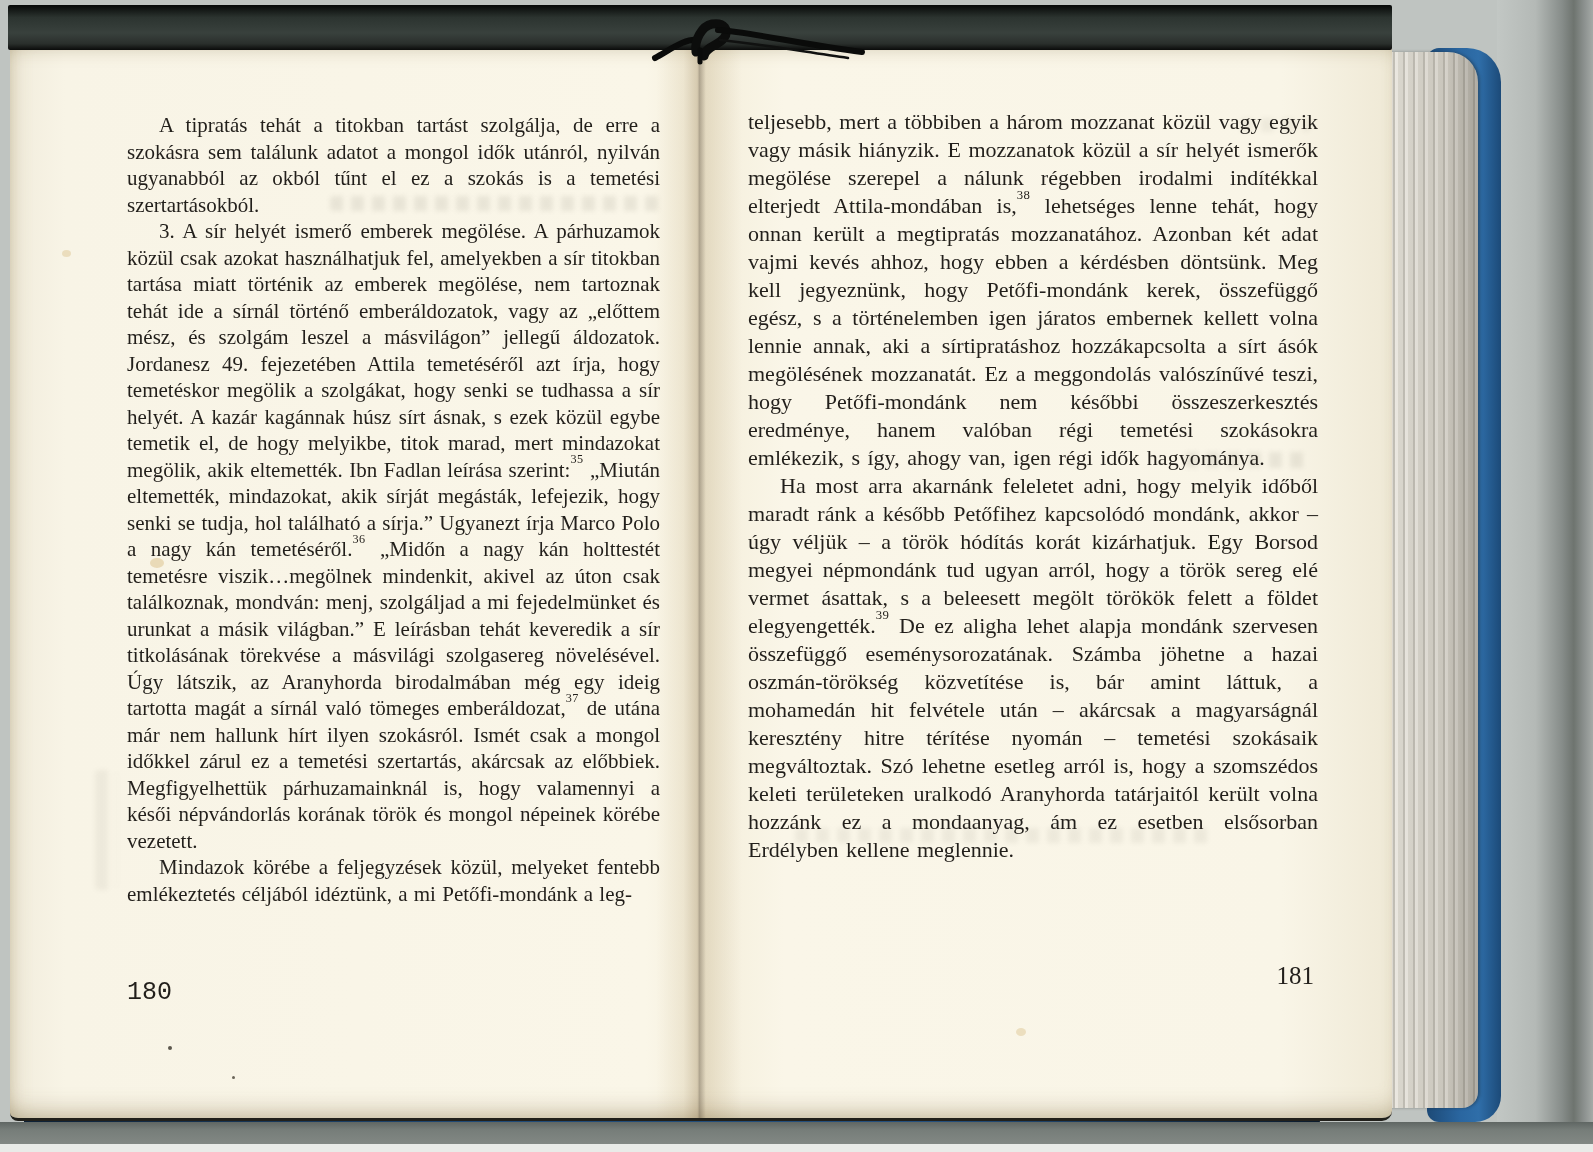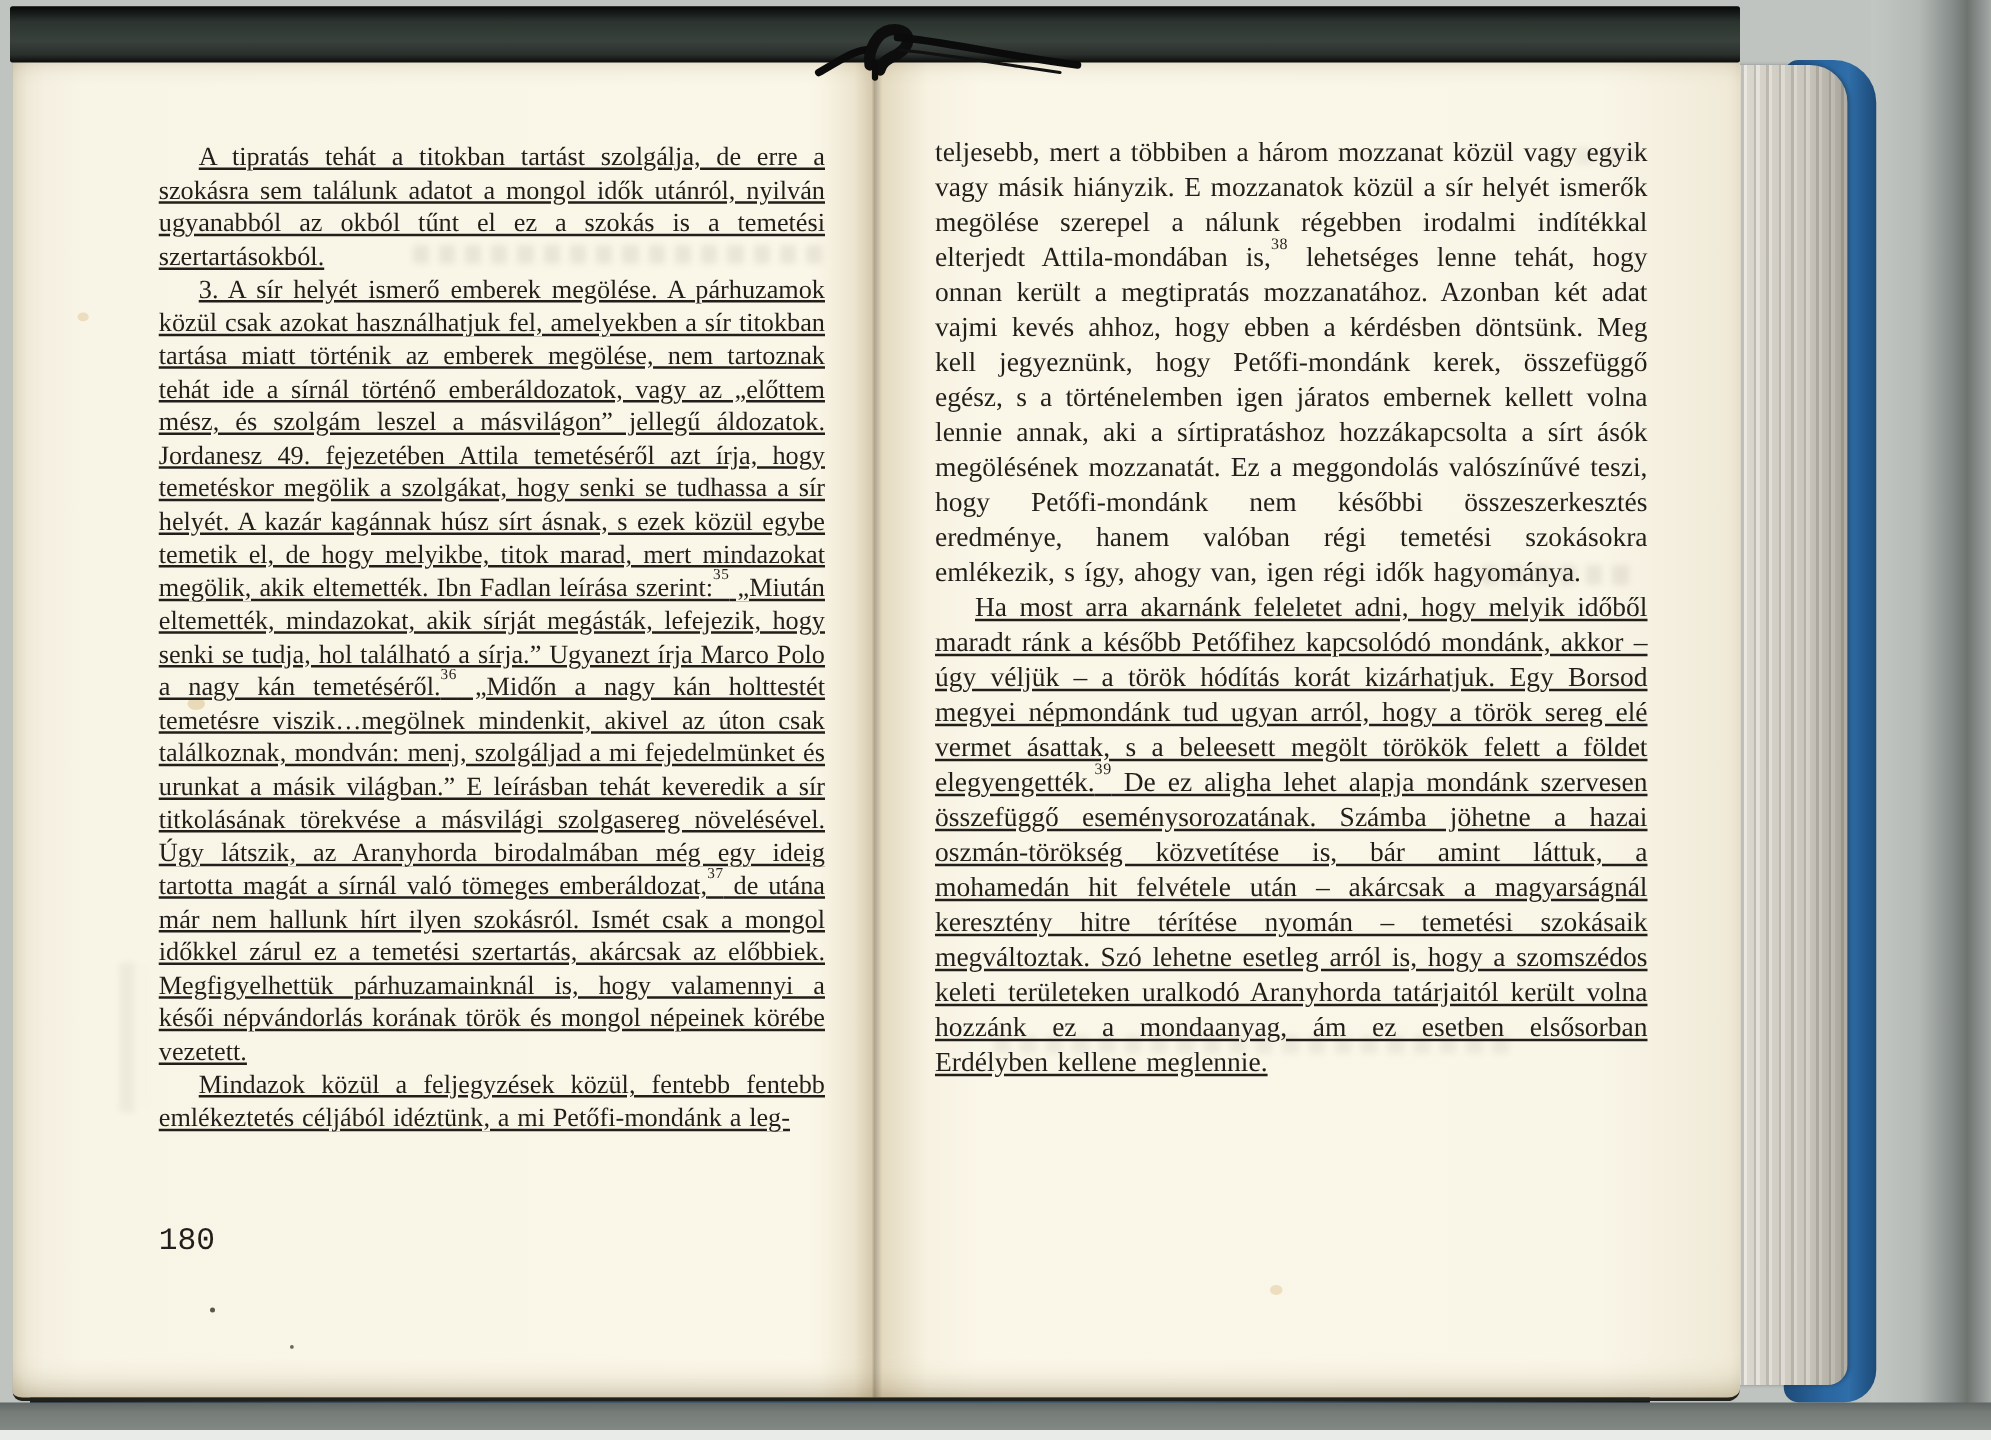--- a/index.html
+++ b/index.html
@@ -48,21 +48,21 @@
     box-shadow:inset 0 16px 20px -14px rgba(125,105,60,.40),
                inset 0 -20px 24px -16px rgba(125,105,60,.45),
                inset 16px 0 22px -16px rgba(150,130,80,.30);}
   
   .gutter{position:absolute;left:656px;top:44px;width:86px;height:1074px;z-index:6;pointer-events:none;
     background:linear-gradient(90deg,rgba(0,0,0,0) 0%,rgba(150,120,60,.10) 32%,rgba(125,95,45,.26) 48%,rgba(70,52,25,.40) 50.6%,rgba(140,110,55,.16) 58%,rgba(0,0,0,0) 100%);}
 
   
   .text-col{position:absolute;z-index:6;color:#221f1b;text-align:justify;}
   .text-col p{margin:0;}
-  .text-col p.indent{text-indent:32px;text-decoration:underline;}
+  .text-col p.indent{text-indent:32px;}
   #left-text{left:127px;top:112px;width:533px;font-size:21px;line-height:26.5px;word-spacing:1px;}
   #right-text{left:748px;top:108px;width:570px;font-size:22px;line-height:28px;word-spacing:2px;}
   sup{font-size:.58em;line-height:0;position:relative;top:-.45em;letter-spacing:.5px;}
 
   .page-num{position:absolute;z-index:6;color:#221f1b;font-size:25px;}
   #num-left{left:127px;top:978px;font-family:Liberation Mono, monospace;}
   #num-right{left:748px;top:962px;width:566px;text-align:right;}
 
   
   .ghost{position:absolute;z-index:5;border-radius:4px;opacity:.22;filter:blur(2.5px);
@@ -101,28 +101,29 @@
   <div class="ghost g5"></div>
   <div class="speck s1"></div>
   <div class="speck s2"></div>
   <div class="speck st1"></div>
   <div class="speck st2"></div>
   <div class="speck st3"></div>
 
   <div id="left-text" class="text-col">
       <p class="indent">A tipratás tehát a titokban tartást szolgálja, de erre a szokásra sem találunk adatot a mongol idők utánról, nyilván ugyanabból az okból tűnt el ez a szokás is a temetési szertartásokból.</p>
       <p class="indent">3. A sír helyét ismerő emberek megölése. A párhuzamok közül csak azokat használhatjuk fel, amelyekben a sír titokban tartása miatt történik az emberek megölése, nem tartoznak tehát ide a sírnál történő emberáldozatok, vagy az „előttem mész, és szolgám leszel a másvilágon” jellegű áldozatok. Jordanesz 49. fejezetében Attila temetéséről azt írja, hogy temetéskor megölik a szolgákat, hogy senki se tudhassa a sír helyét. A kazár kagánnak húsz sírt ásnak, s ezek közül egybe temetik el, de hogy melyikbe, titok marad, mert mindazokat megölik, akik eltemették. Ibn Fadlan leírása szerint:<sup>35</sup> „Miután eltemették, mindazokat, akik sírját megásták, lefejezik, hogy senki se tudja, hol található a sírja.” Ugyanezt írja Marco Polo a nagy kán temetéséről.<sup>36</sup> „Midőn a nagy kán holttestét temetésre viszik…megölnek mindenkit, akivel az úton csak találkoznak, mondván: menj, szolgáljad a mi fejedelmünket és urunkat a másik világban.” E leírásban tehát keveredik a sír titkolásának törekvése a másvilági szolgasereg növelésével. Úgy látszik, az Aranyhorda birodalmában még egy ideig tartotta magát a sírnál való tömeges emberáldozat,<sup>37</sup> de utána már nem hallunk hírt ilyen szokásról. Ismét csak a mongol időkkel zárul ez a temetési szertartás, akárcsak az előbbiek. Megfigyelhettük párhuzamainknál is, hogy valamennyi a késői népvándorlás korának török és mongol népeinek körébe vezetett.</p>
-      <p class="indent">Mindazok közül a feljegyzések közül, fentebb fentebb emlékeztetés céljából idéztünk, a mi Petőfi-mondánk a leg-</p>
+      <p class="indent">Mindazok körébe a feljegyzések közül, melyeket fentebb emlékeztetés céljából idéztünk, a mi Petőfi-mondánk a leg-</p>
     </div>
   <div id="right-text" class="text-col">
       <p class="">teljesebb, mert a többiben a három mozzanat közül vagy egyik vagy másik hiányzik. E mozzanatok közül a sír helyét ismerők megölése szerepel a nálunk régebben irodalmi indítékkal elterjedt Attila-mondában is,<sup>38</sup> lehetséges lenne tehát, hogy onnan került a megtipratás mozzanatához. Azonban két adat vajmi kevés ahhoz, hogy ebben a kérdésben döntsünk. Meg kell jegyeznünk, hogy Petőfi-mondánk kerek, összefüggő egész, s a történelemben igen járatos embernek kellett volna lennie annak, aki a sírtipratáshoz hozzákapcsolta a sírt ásók megölésének mozzanatát. Ez a meggondolás valószínűvé teszi, hogy Petőfi-mondánk nem későbbi összeszerkesztés eredménye, hanem valóban régi temetési szokásokra emlékezik, s így, ahogy van, igen régi idők hagyománya.</p>
       <p class="indent">Ha most arra akarnánk feleletet adni, hogy melyik időből maradt ránk a később Petőfihez kapcsolódó mondánk, akkor – úgy véljük – a török hódítás korát kizárhatjuk. Egy Borsod megyei népmondánk tud ugyan arról, hogy a török sereg elé vermet ásattak, s a beleesett megölt törökök felett a földet elegyengették.<sup>39</sup> De ez aligha lehet alapja mondánk szervesen összefüggő eseménysorozatának. Számba jöhetne a hazai oszmán-törökség közvetítése is, bár amint láttuk, a mohamedán hit felvétele után – akárcsak a magyarságnál keresztény hitre térítése nyomán – temetési szokásaik megváltoztak. Szó lehetne esetleg arról is, hogy a szomszédos keleti területeken uralkodó Aranyhorda tatárjaitól került volna hozzánk ez a mondaanyag, ám ez esetben elsősorban Erdélyben kellene meglennie.</p>
     </div>
 
   <div id="num-left" class="page-num">180</div>
+  <div id="num-right" class="page-num">181</div>
 
   <div class="cover-bottom"></div>
   <div class="top-band"></div>
 
   <svg class="bookmark" viewBox="0 0 300 75">
     <path d="M55,58 C70,50 85,38 98,40" stroke="#0a0b0a" stroke-width="6" fill="none" stroke-linecap="round"></path>
     <path d="M96,52 C94,40 102,26 112,24 C124,22 130,30 124,38 C118,46 106,46 104,56" stroke="#0c0d0c" stroke-width="9" fill="none" stroke-linecap="round"></path>
     <path d="M118,30 C150,32 200,44 262,52" stroke="#0a0b0a" stroke-width="6" fill="none" stroke-linecap="round"></path>
     <path d="M120,40 C160,44 205,52 248,58" stroke="#101110" stroke-width="2.5" fill="none" stroke-linecap="round"></path>
     <path d="M100,50 L100,62" stroke="#0a0b0a" stroke-width="5" fill="none" stroke-linecap="round"></path>

